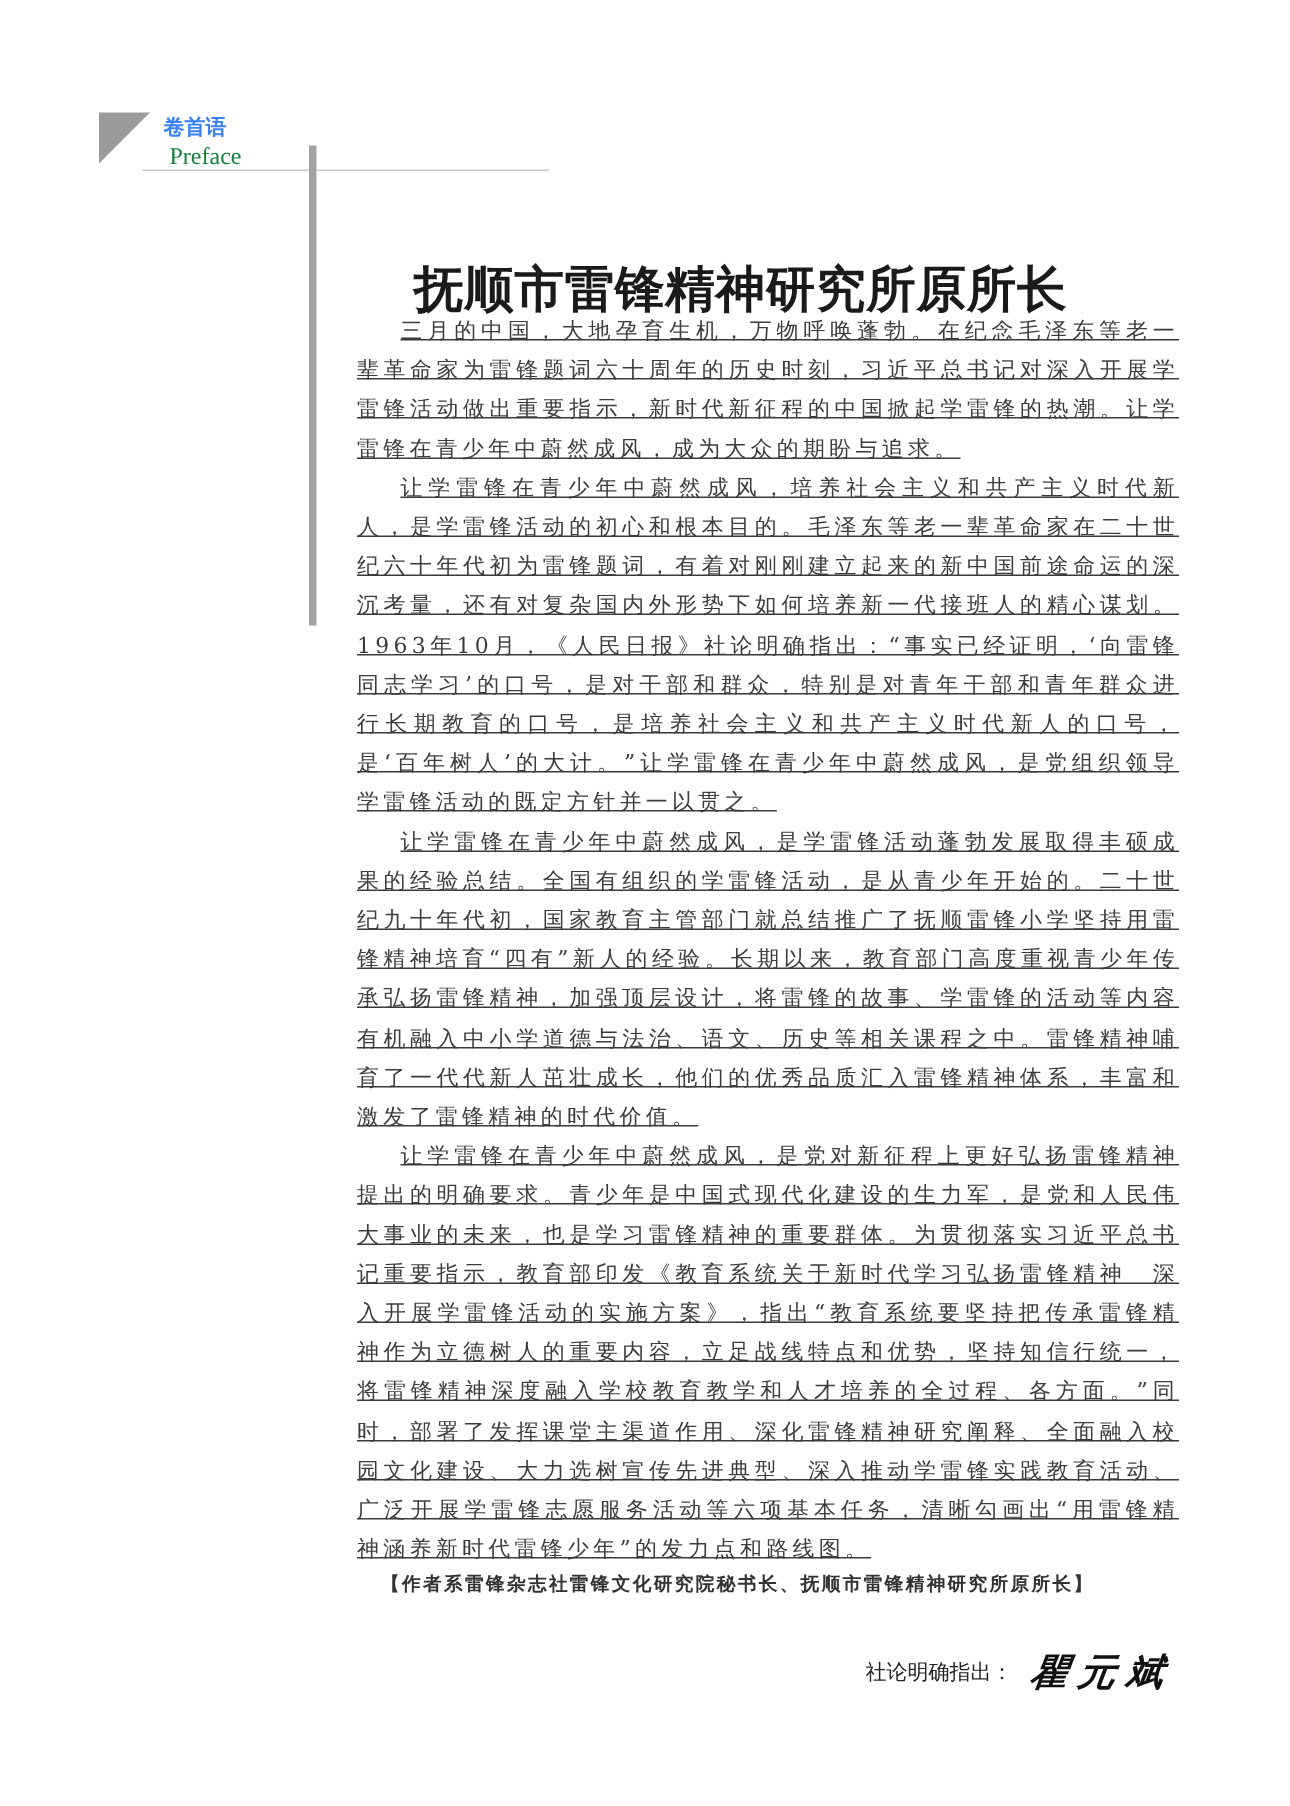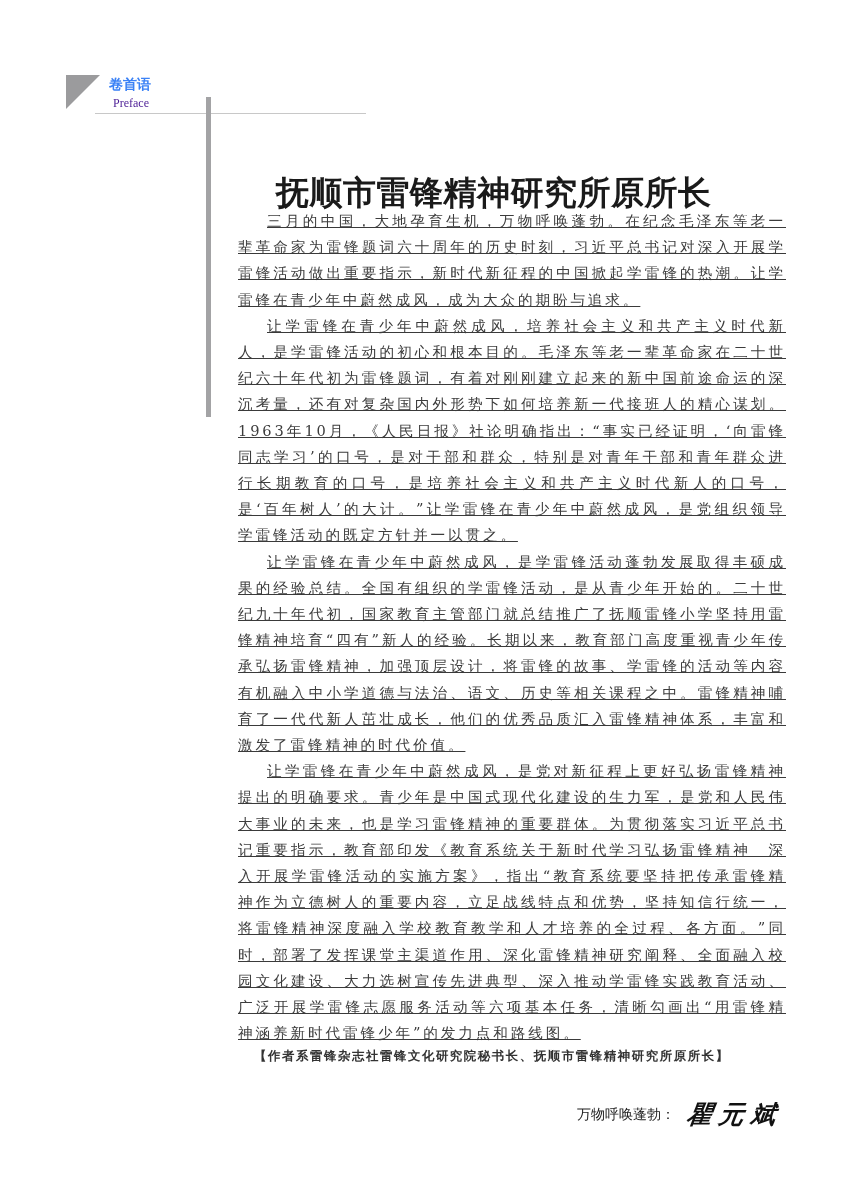--- a/index.html
+++ b/index.html
@@ -32,22 +32,22 @@
       font-weight: bold;
       font-size: 14px;
       color: #3b82f6;
       letter-spacing: 0px;
     }
     .section-subtitle {
       position: absolute;
       left: 113px;
       top: 96px;
       font-family: "Liberation Serif", "DejaVu Serif", serif;
-      font-size: 12px;
-      color: #4c1d95;
+      font-size: 16px;
+      color: #15803d;
     }
     .header-rule {
       position: absolute;
       left: 95px;
       top: 113px;
       width: 271px;
       height: 1px;
       background: #c8c8c8;
     }
     .vertical-bar {
@@ -139,15 +139,15 @@
 <div class="article-body">
   <p>三月的中国，大地孕育生机，万物呼唤蓬勃。在纪念毛泽东等老一辈革命家为雷锋题词六十周年的历史时刻，习近平总书记对深入开展学雷锋活动做出重要指示，新时代新征程的中国掀起学雷锋的热潮。让学雷锋在青少年中蔚然成风，成为大众的期盼与追求。</p>
   <p>让学雷锋在青少年中蔚然成风，培养社会主义和共产主义时代新人，是学雷锋活动的初心和根本目的。毛泽东等老一辈革命家在二十世纪六十年代初为雷锋题词，有着对刚刚建立起来的新中国前途命运的深沉考量，还有对复杂国内外形势下如何培养新一代接班人的精心谋划。1963年10月，《人民日报》社论明确指出：“事实已经证明，‘向雷锋同志学习’的口号，是对干部和群众，特别是对青年干部和青年群众进行长期教育的口号，是培养社会主义和共产主义时代新人的口号，是‘百年树人’的大计。”让学雷锋在青少年中蔚然成风，是党组织领导学雷锋活动的既定方针并一以贯之。</p>
   <p>让学雷锋在青少年中蔚然成风，是学雷锋活动蓬勃发展取得丰硕成果的经验总结。全国有组织的学雷锋活动，是从青少年开始的。二十世纪九十年代初，国家教育主管部门就总结推广了抚顺雷锋小学坚持用雷锋精神培育“四有”新人的经验。长期以来，教育部门高度重视青少年传承弘扬雷锋精神，加强顶层设计，将雷锋的故事、学雷锋的活动等内容有机融入中小学道德与法治、语文、历史等相关课程之中。雷锋精神哺育了一代代新人茁壮成长，他们的优秀品质汇入雷锋精神体系，丰富和激发了雷锋精神的时代价值。</p>
   <p>让学雷锋在青少年中蔚然成风，是党对新征程上更好弘扬雷锋精神提出的明确要求。青少年是中国式现代化建设的生力军，是党和人民伟大事业的未来，也是学习雷锋精神的重要群体。为贯彻落实习近平总书记重要指示，教育部印发《教育系统关于新时代学习弘扬雷锋精神　深入开展学雷锋活动的实施方案》，指出“教育系统要坚持把传承雷锋精神作为立德树人的重要内容，立足战线特点和优势，坚持知信行统一，将雷锋精神深度融入学校教育教学和人才培养的全过程、各方面。”同时，部署了发挥课堂主渠道作用、深化雷锋精神研究阐释、全面融入校园文化建设、大力选树宣传先进典型、深入推动学雷锋实践教育活动、广泛开展学雷锋志愿服务活动等六项基本任务，清晰勾画出“用雷锋精神涵养新时代雷锋少年”的发力点和路线图。</p>
 </div>
 
 <div class="author-note">【作者系雷锋杂志社雷锋文化研究院秘书长、抚顺市雷锋精神研究所原所长】</div>
 
 <div class="commentator">
-  <span class="commentator-label">万物呼唤蓬勃：</span>
+  <span class="commentator-label">社论明确指出：</span>
   <span class="commentator-signature">瞿元斌</span>
 </div>
 
 </body></html>

